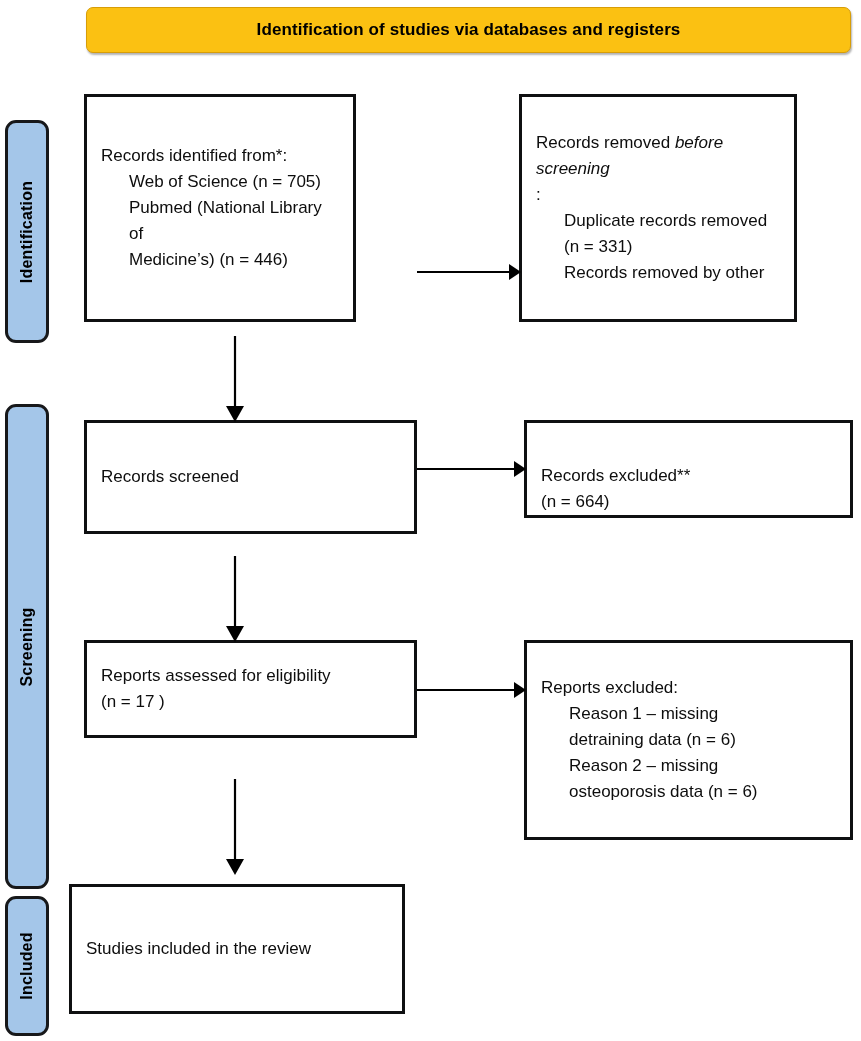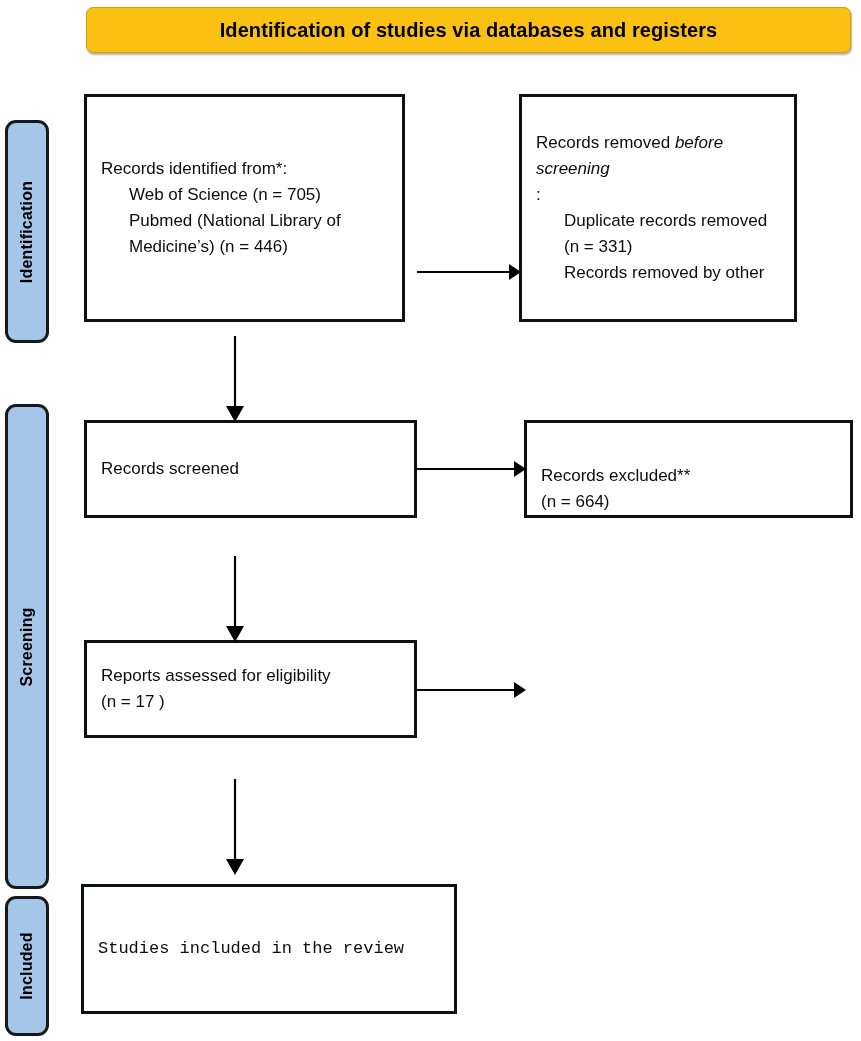--- a/index.html
+++ b/index.html
@@ -34,21 +34,21 @@
     background: #FBC112;
     border: 1px solid #d79d08;
     border-radius: 7px;
     box-shadow: 1px 2px 2px rgba(0,0,0,0.30);
     display: flex;
     align-items: center;
     justify-content: center;
     box-sizing: border-box;
   }
   .header-banner-text {
-    font-size: 20px;
+    font-size: 17px;
     font-weight: bold;
     color: #000000;
     letter-spacing: 0.1px;
     text-align: center;
   }
 
   
   .phase-bar {
     position: absolute;
     left: 5px;
@@ -90,27 +90,27 @@
   }
   .box-line {
     font-size: 17px;
     line-height: 26px;
     color: #0d0d0d;
     white-space: pre-wrap;
   }
   .box-line.indent { padding-left: 28px; }
   .box-line .it { font-style: italic; }
 
-  #box-identified        { left: 84px;  top: 94px;  width: 321px; height: 228px; }
+  #box-identified        { left: 84px;  top: 94px;  width: 272px; height: 228px; }
   #box-removed           { left: 519px; top: 94px;  width: 278px; height: 228px; }
-  #box-screened          { left: 84px;  top: 420px; width: 333px; height: 98px;  }
+  #box-screened          { left: 84px;  top: 420px; width: 333px; height: 114px;  }
   #box-excluded          { left: 524px; top: 420px; width: 329px; height: 98px; align-items: flex-end;  }
   #box-eligibility       { left: 84px;  top: 640px; width: 333px; height: 98px;  }
   #box-reports-excluded  { left: 524px; top: 640px; width: 329px; height: 200px; }
-  #box-included          { left: 81px;  top: 884px; width: 376px; height: 130px; font-family: Liberation Mono, monospace; }
+  #box-included          { left: 69px;  top: 884px; width: 336px; height: 130px; }
 
   
   .connector { position: absolute; }
   .connector svg { display: block; overflow: visible; }
 
   #arrow-identified-to-removed   { left: 417px; top: 262px; }
   #arrow-identified-to-screened  { left: 222px; top: 336px; }
   #arrow-screened-to-excluded    { left: 417px; top: 459px; }
   #arrow-screened-to-eligibility { left: 222px; top: 556px; }
   #arrow-eligibility-to-excluded { left: 417px; top: 680px; }
@@ -169,20 +169,29 @@
     </div>
   </div>
 
   <div class="flow-box" id="box-eligibility">
     <div class="flow-box-inner">
       <div class="box-line">Reports assessed for eligibility</div>
       <div class="box-line">(n = 17 )</div>
     </div>
   </div>
 
+  <div class="flow-box" id="box-reports-excluded">
+    <div class="flow-box-inner">
+      <div class="box-line">Reports excluded:</div>
+      <div class="box-line indent">Reason 1 – missing</div>
+      <div class="box-line indent">detraining data (n = 6)</div>
+      <div class="box-line indent">Reason 2 – missing</div>
+      <div class="box-line indent">osteoporosis data (n = 6)</div>
+    </div>
+  </div>
 
   <div class="flow-box" id="box-included">
     <div class="flow-box-inner">
       <div class="box-line">Studies included in the review</div>
     </div>
   </div>
 
   <div class="connector" id="arrow-identified-to-removed">
     <svg width="104" height="20" viewBox="0 0 104 20">
       <line x1="0" y1="10" x2="92" y2="10" stroke="#000000" stroke-width="2.2"></line>

